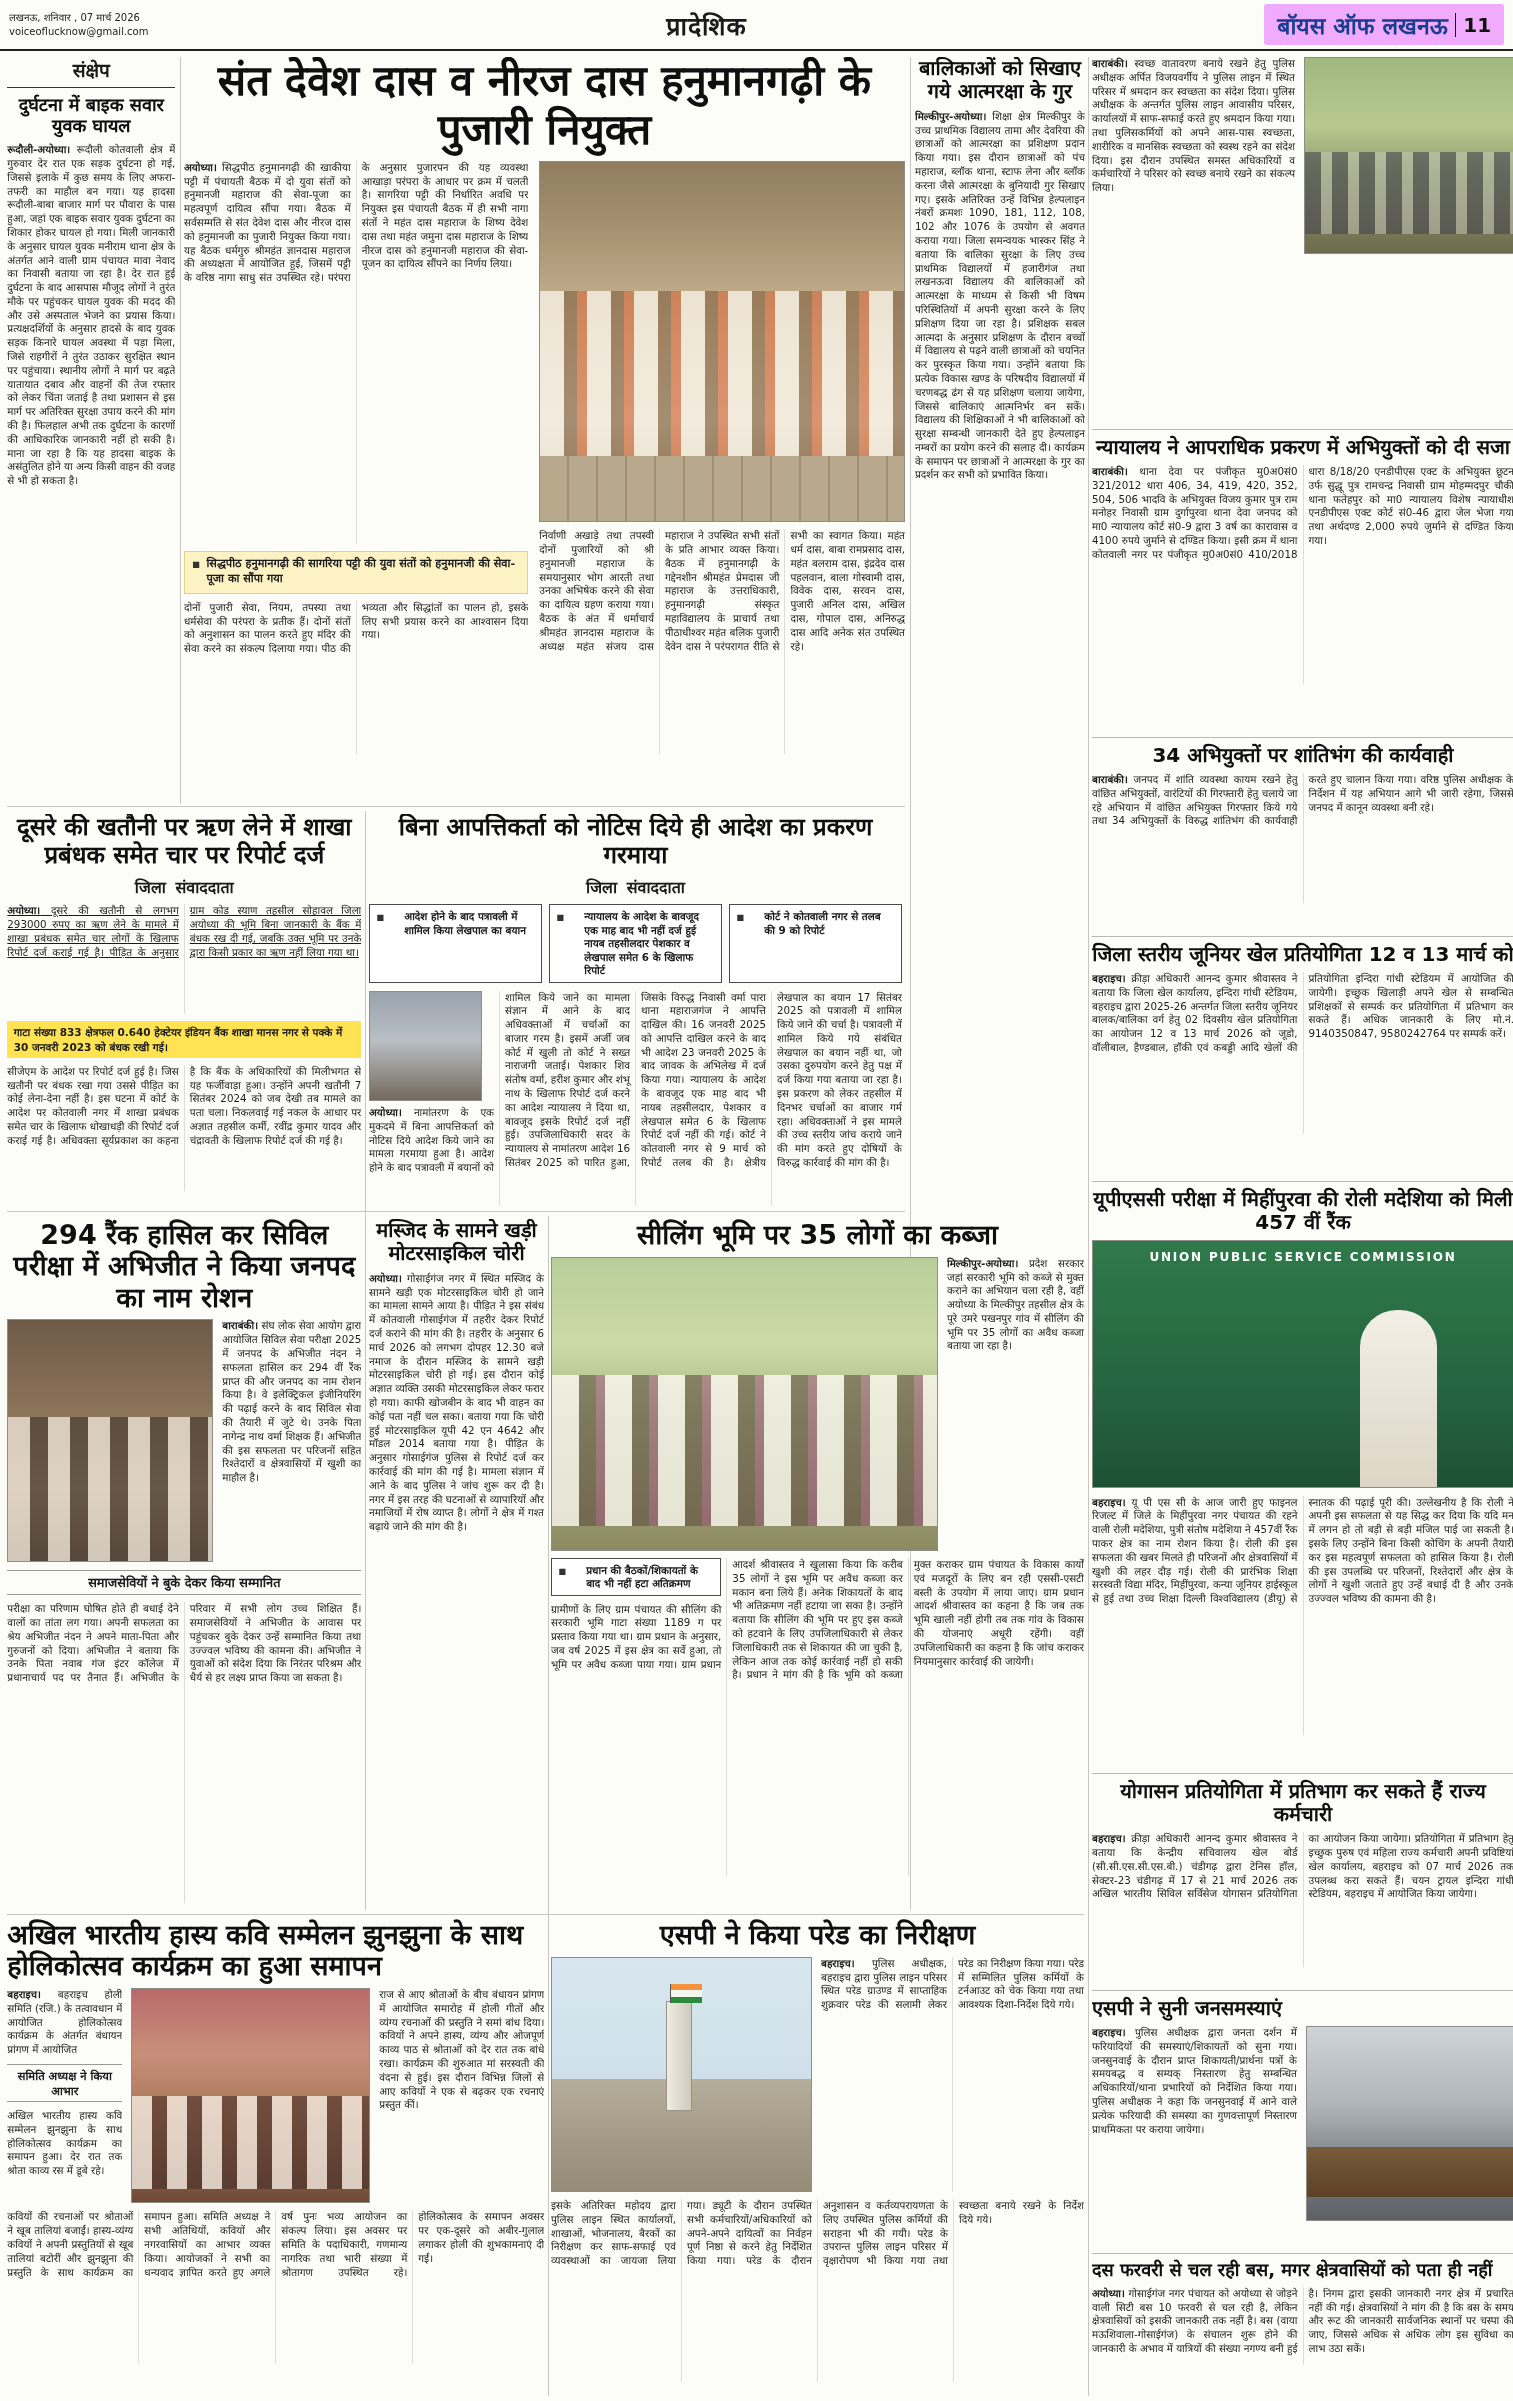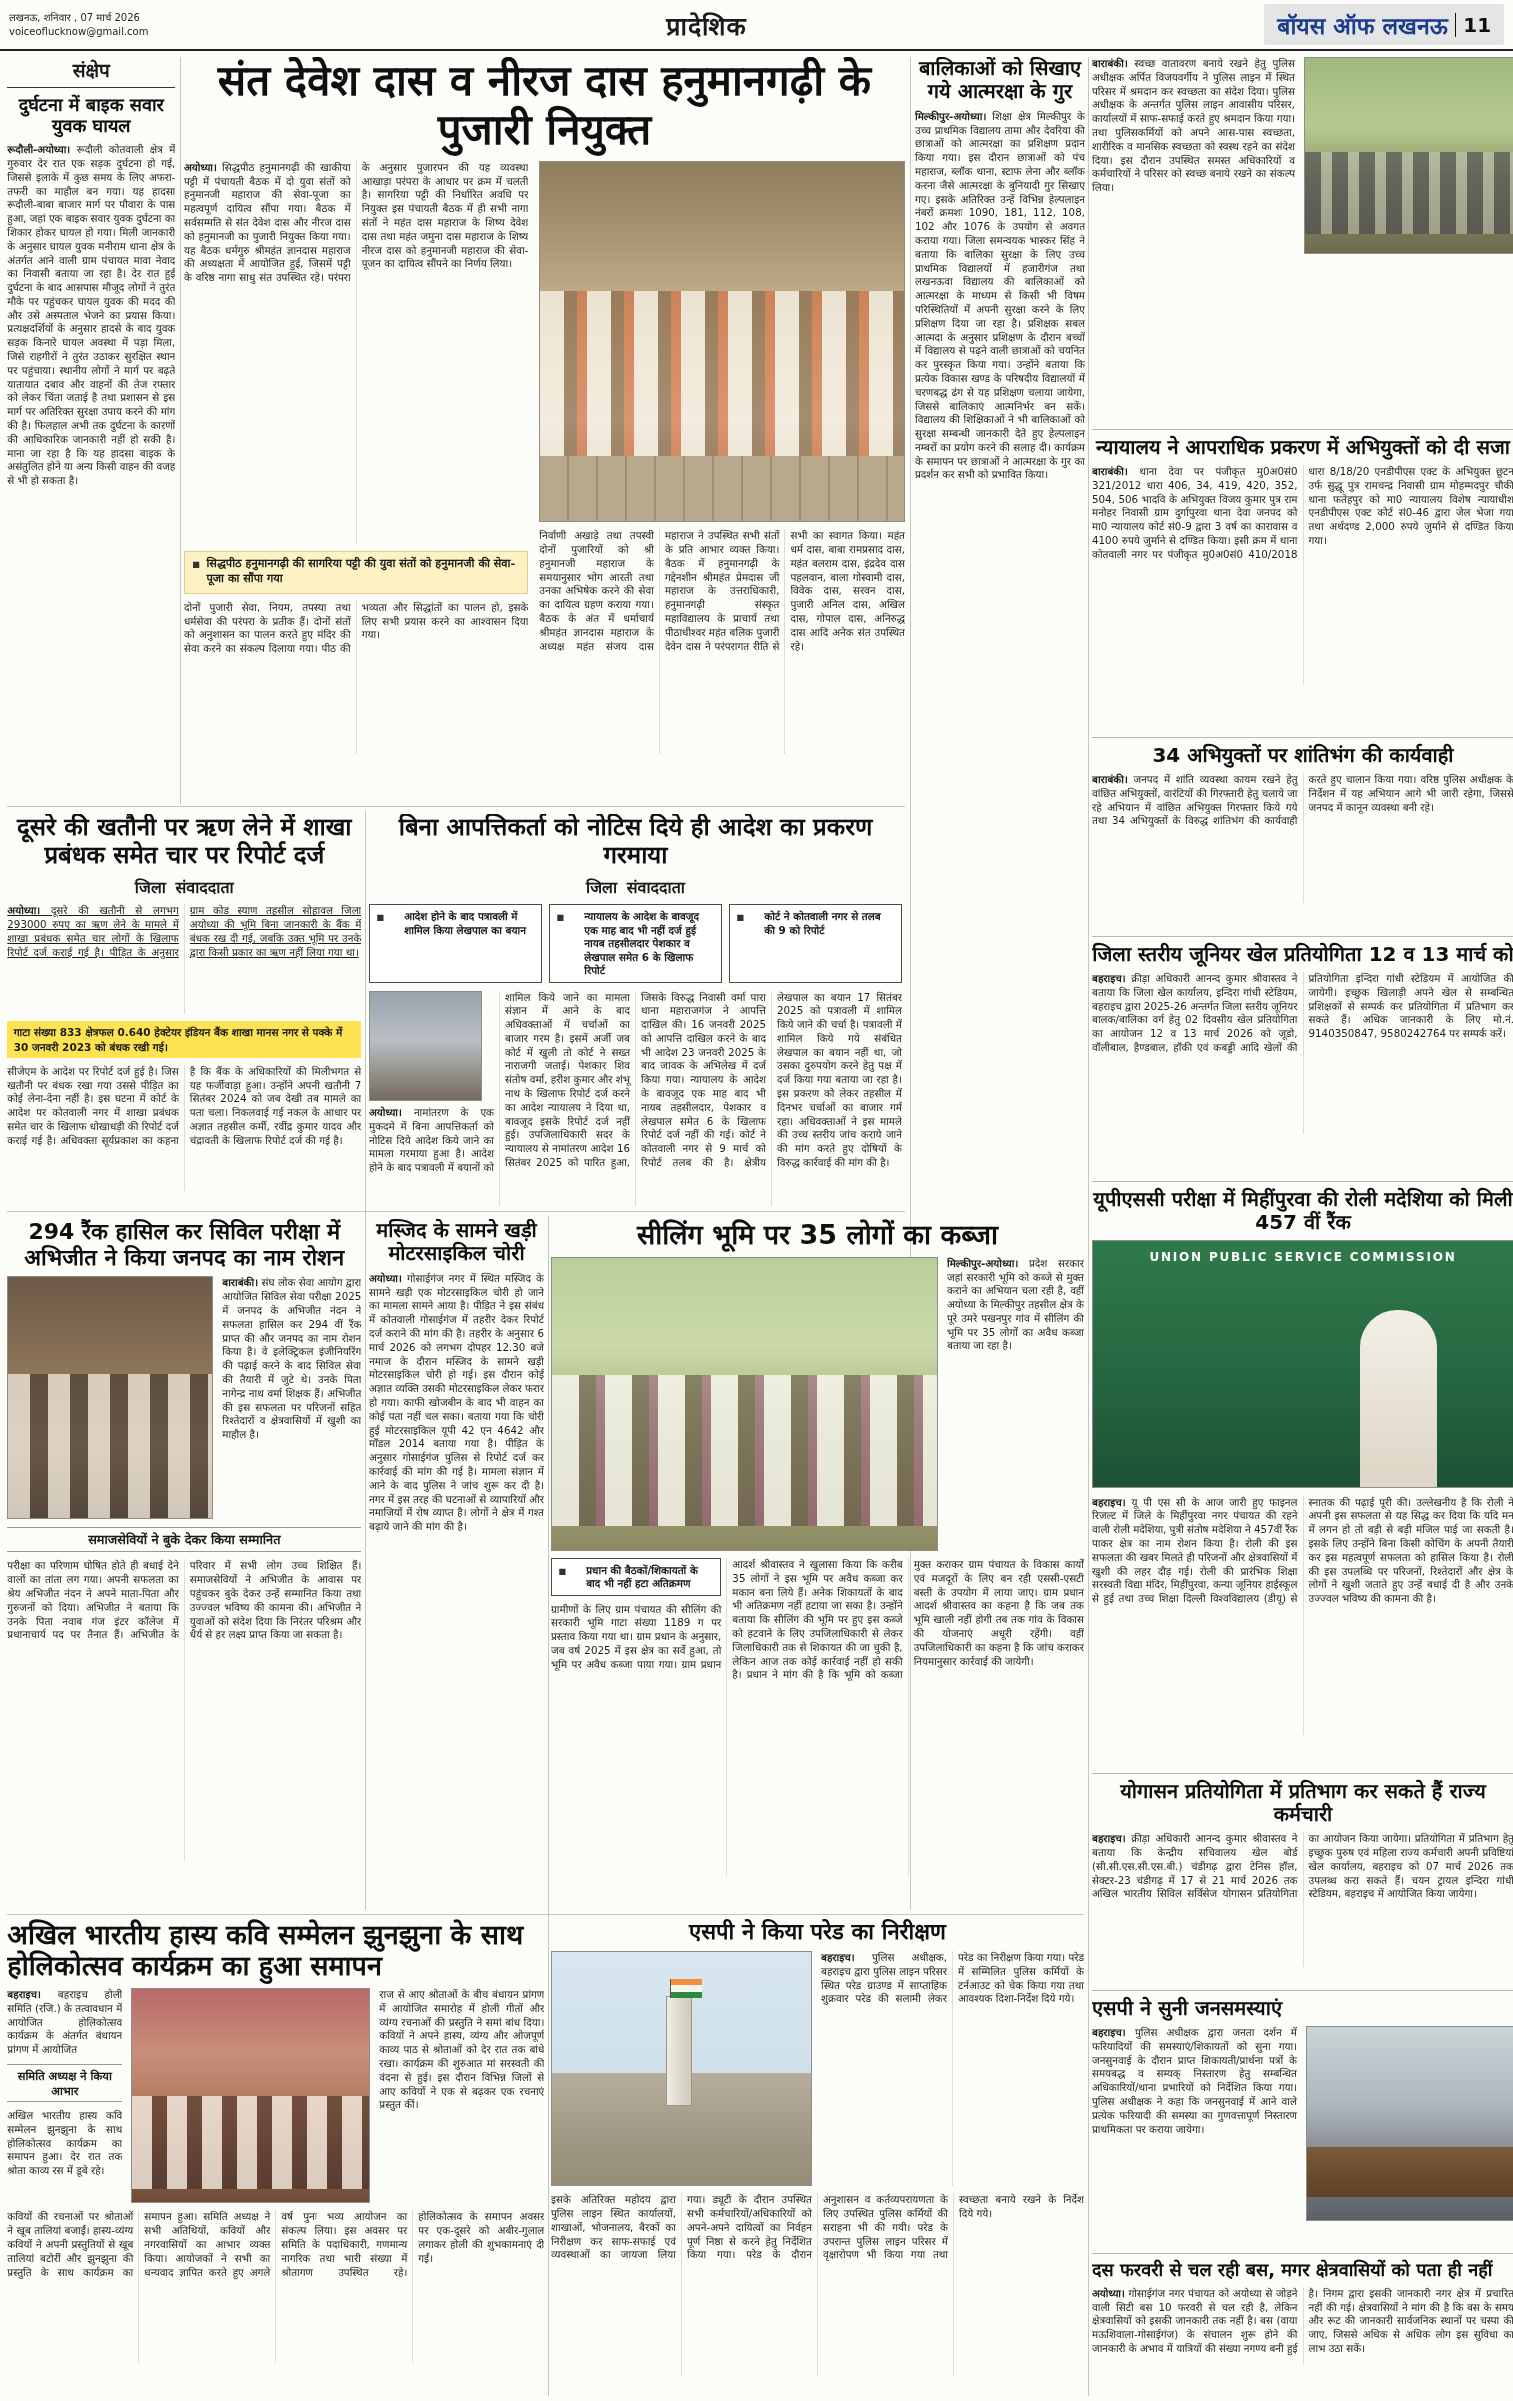--- a/index.html
+++ b/index.html
@@ -3,29 +3,29 @@
 <meta charset="utf-8">
 <style>
   html,body{margin:0;padding:0;background:#d9d9d4;}
   .page{position:relative;width:1513px;height:2401px;margin:0 auto;background:#fcfcf9;
         font-family:"DejaVu Sans",sans-serif;color:#1b1b1b;overflow:hidden;}
   
   .masthead{position:absolute;top:0;left:0;width:1513px;height:51px;box-sizing:border-box;
         border-bottom:2.7px double #222;display:flex;align-items:center;justify-content:space-between;padding:0 9px;}
   .mast-left{font-size:10px;line-height:1.35;color:#222;}
   .mast-center{font-size:25px;font-weight:bold;letter-spacing:0.9px;}
-  .mast-right{background:#e5e5e5;display:flex;align-items:center;gap:7.3px;padding:4.6px 12.8px;border-radius:2.7px;}
+  .mast-right{background:#f0abfc;display:flex;align-items:center;gap:7.3px;padding:4.6px 12.8px;border-radius:2.7px;}
   .brand{color:#1a3d8f;font-size:23px;font-weight:bold;}
   .pageno{font-size:20px;font-weight:bold;color:#111;border-left:1.8px solid #111;padding-left:7.3px;}
   
   .art{position:absolute;box-sizing:border-box;overflow:hidden;}
   .topline{border-top:0.9px solid #b9b9b2;padding-top:5.5px;}
   .h{font-weight:bold;color:#0f0f0f;margin:0 0 6.4px;line-height:1.16;}
   .center{text-align:center;}
-  .h-46{font-size:42px;}.h-30{font-size:27px;}.h-26{font-size:24px;}.h-24{font-size:22px;}
+  .h-46{font-size:42px;}.h-30{font-size:27px;}.h-26{font-size:24px;}.h-24{font-size:27px;}
   .h-22{font-size:20px;}.h-20{font-size:18px;}
   .body{font-size:10.3px;line-height:1.34;text-align:justify;color:#1d1d1d;margin:0;}
   .clip{overflow:hidden;}
   .cols-2{column-count:2;column-gap:11px;column-rule:0.9px solid #ddddd6;}
   .cols-3{column-count:3;column-gap:11px;column-rule:0.9px solid #ddddd6;}
   .cols-4{column-count:4;column-gap:11px;column-rule:0.9px solid #ddddd6;}
   .dl{font-weight:bold;}
   .byline{text-align:center;font-weight:bold;font-size:16px;margin:1.8px 0 6.4px;font-family:Liberation Mono, monospace;}
   .sect-label{font-weight:bold;text-align:center;font-size:19px;border-bottom:1.8px solid #333;padding-bottom:3.7px;margin-bottom:7.3px;}
   .note-box{background:#fdf2c3;border:0.9px solid #e3cf86;padding:5.5px 7.3px;font-weight:bold;font-size:11.2px;line-height:1.32;margin:7.3px 0;display:flex;gap:6.4px;align-items:flex-start;}

